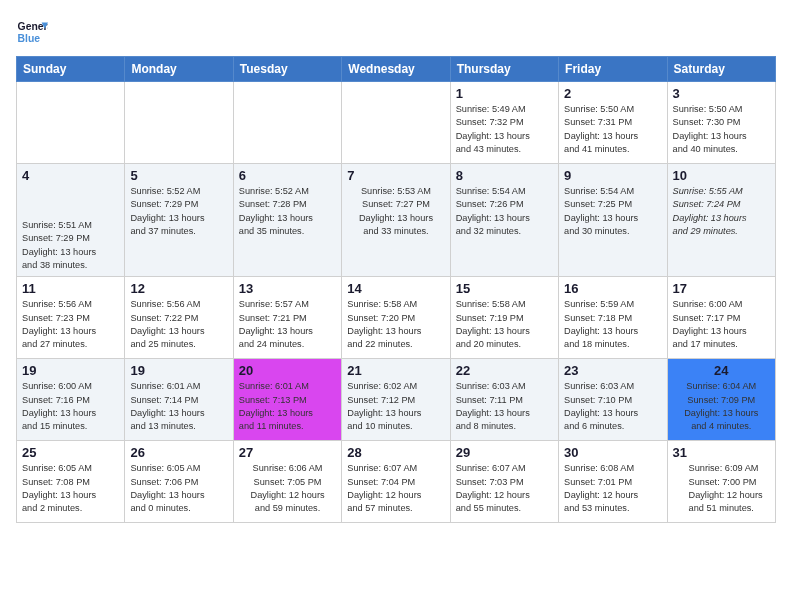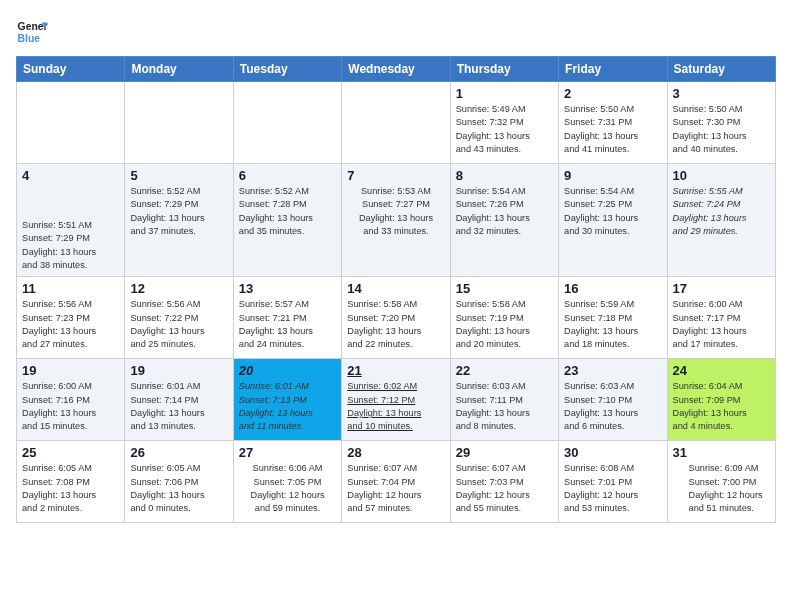--- a/index.html
+++ b/index.html
@@ -250,49 +250,49 @@
 Daylight: 13 hours
 and 15 minutes.</div>
         </td>
         <td style="background: rgb(240, 244, 248);">
           <span class="day-number">19</span>
           <div class="day-info" style="white-space: pre-line;">Sunrise: 6:01 AM
 Sunset: 7:14 PM
 Daylight: 13 hours
 and 13 minutes.</div>
         </td>
-        <td style="background: #0ea5e9; font-style: italic;">
+        <td style="background: #d946ef;">
           <span class="day-number">20</span>
           <div class="day-info" style="white-space: pre-line;">Sunrise: 6:01 AM
 Sunset: 7:13 PM
 Daylight: 13 hours
 and 11 minutes.</div>
         </td>
-        <td style="background: rgb(240, 244, 248); text-decoration: underline;">
+        <td style="background: rgb(240, 244, 248);">
           <span class="day-number">21</span>
           <div class="day-info" style="white-space: pre-line;">Sunrise: 6:02 AM
 Sunset: 7:12 PM
 Daylight: 13 hours
 and 10 minutes.</div>
         </td>
         <td style="background: rgb(240, 244, 248);">
           <span class="day-number">22</span>
           <div class="day-info" style="white-space: pre-line;">Sunrise: 6:03 AM
 Sunset: 7:11 PM
 Daylight: 13 hours
 and 8 minutes.</div>
         </td>
         <td style="background: rgb(240, 244, 248);">
           <span class="day-number">23</span>
           <div class="day-info" style="white-space: pre-line;">Sunrise: 6:03 AM
 Sunset: 7:10 PM
 Daylight: 13 hours
 and 6 minutes.</div>
         </td>
-        <td style="background: #bef264;">
+        <td style="background: #3b82f6; text-align: center;">
           <span class="day-number">24</span>
           <div class="day-info" style="white-space: pre-line;">Sunrise: 6:04 AM
 Sunset: 7:09 PM
 Daylight: 13 hours
 and 4 minutes.</div>
         </td>
       </tr>
       <tr class="week-row">
         <td>
           <span class="day-number">25</span>

